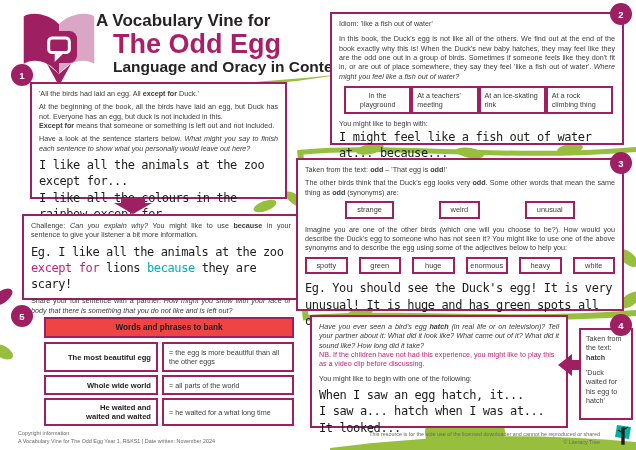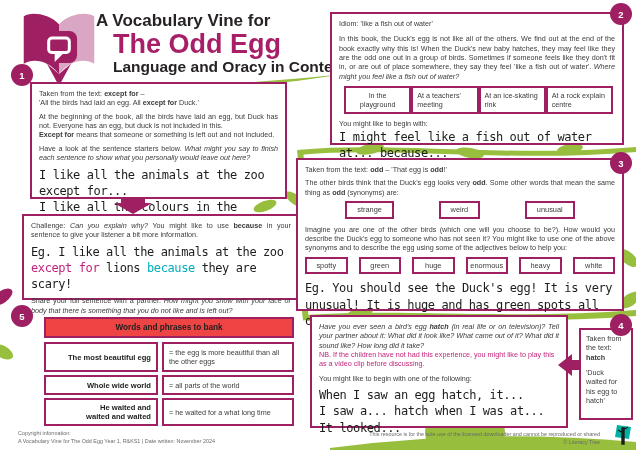--- a/index.html
+++ b/index.html
@@ -73,21 +73,20 @@
   <div class="title2">The Odd Egg</div>
   <div class="title3">Language and Oracy in Context</div>
 
   <div class="badge" style="left:11px;top:64px;">1</div>
   <div class="badge" style="left:610px;top:3px;">2</div>
   <div class="badge" style="left:610px;top:152px;">3</div>
   <div class="badge" style="left:610px;top:314px;">4</div>
   <div class="badge" style="left:11px;top:305px;">5</div>
 
   <div class="pbox" style="left:30px;top:82px;width:257px;height:117px;">
-    <div class="para" style="margin-bottom:0;"><span>Taken from the text: </span><span class="b">except for</span><span> –</span></div>
     <div class="para"><span>'All the birds had laid an egg. All </span><span class="b">except for</span><span> Duck.'</span></div>
     <div class="para just" style="margin-bottom:0;"><span>At the beginning of the book, all the birds have laid an egg, but Duck has not. Everyone has an egg, but duck is not included in this.</span></div>
     <div class="para"><span class="b">Except for</span><span> means that someone or something is left out and not included.</span></div>
     <div class="para just"><span>Have a look at the sentence starters below. </span><span class="i">What might you say to finish each sentence to show what you personally would leave out here?</span></div>
     <div class="hw">I like all the animals at the zoo except for...</div>
     <div class="hw">I like all the colours in the rainbow except for...</div>
   </div>
 
   <svg class="arrow" style="left:114px;top:198px;width:38px;height:16px;" viewBox="0 0 38 16">
     <polygon points="7,0 31,0 31,5 38,5 19,16 0,5 7,5" fill="#9e2063"></polygon>
@@ -107,21 +106,21 @@
   <div class="bankterm" style="top:398px;height:28px;padding-left:36px;">He waited and waited and waited</div>
   <div class="bankdef" style="top:398px;height:28px;">= he waited for a what long time</div>
 
   <div class="pbox" style="left:330px;top:12px;width:294px;height:133px;">
     <div class="para" style="margin-bottom:6px;"><span>Idiom: 'like a fish out of water'</span></div>
     <div class="para just" style="margin-bottom:2px;"><span>In this book, the Duck's egg is not like all of the others. We find out at the end of the book exactly why this is! When the Duck's new baby hatches, they may feel like they are the odd one out in a group of birds. Sometimes if someone feels like they don't fit in, or are out of place somewhere, they say they feel 'like a fish out of water'. </span><span class="i">Where might you feel like a fish out of water?</span></div>
     <div class="optrow">
       <div class="optbox" style="text-align:center;">In the playground</div>
       <div class="optbox">At a teachers' meeting</div>
       <div class="optbox">At an ice-skating rink</div>
-      <div class="optbox">At a rock explain centre</div>
+      <div class="optbox">At a rock climbing thing</div>
     </div>
     <div>You might like to begin with:</div>
     <div class="hw">I might feel like a fish out of water at... because...</div>
   </div>
 
   <div class="pbox" style="left:296px;top:158px;width:328px;height:153px;">
     <div class="para"><span>Taken from the text: </span><span class="b">odd</span><span> – 'That egg is </span><span class="b">odd</span><span>!'</span></div>
     <div class="para just" style="margin-bottom:1px;"><span>The other birds think that the Duck's egg looks very </span><span class="b">odd</span><span>. Some other words that mean the same thing as </span><span class="b">odd</span><span> (synonyms) are:</span></div>
     <div class="synrow">
       <div class="synbox">strange</div>

